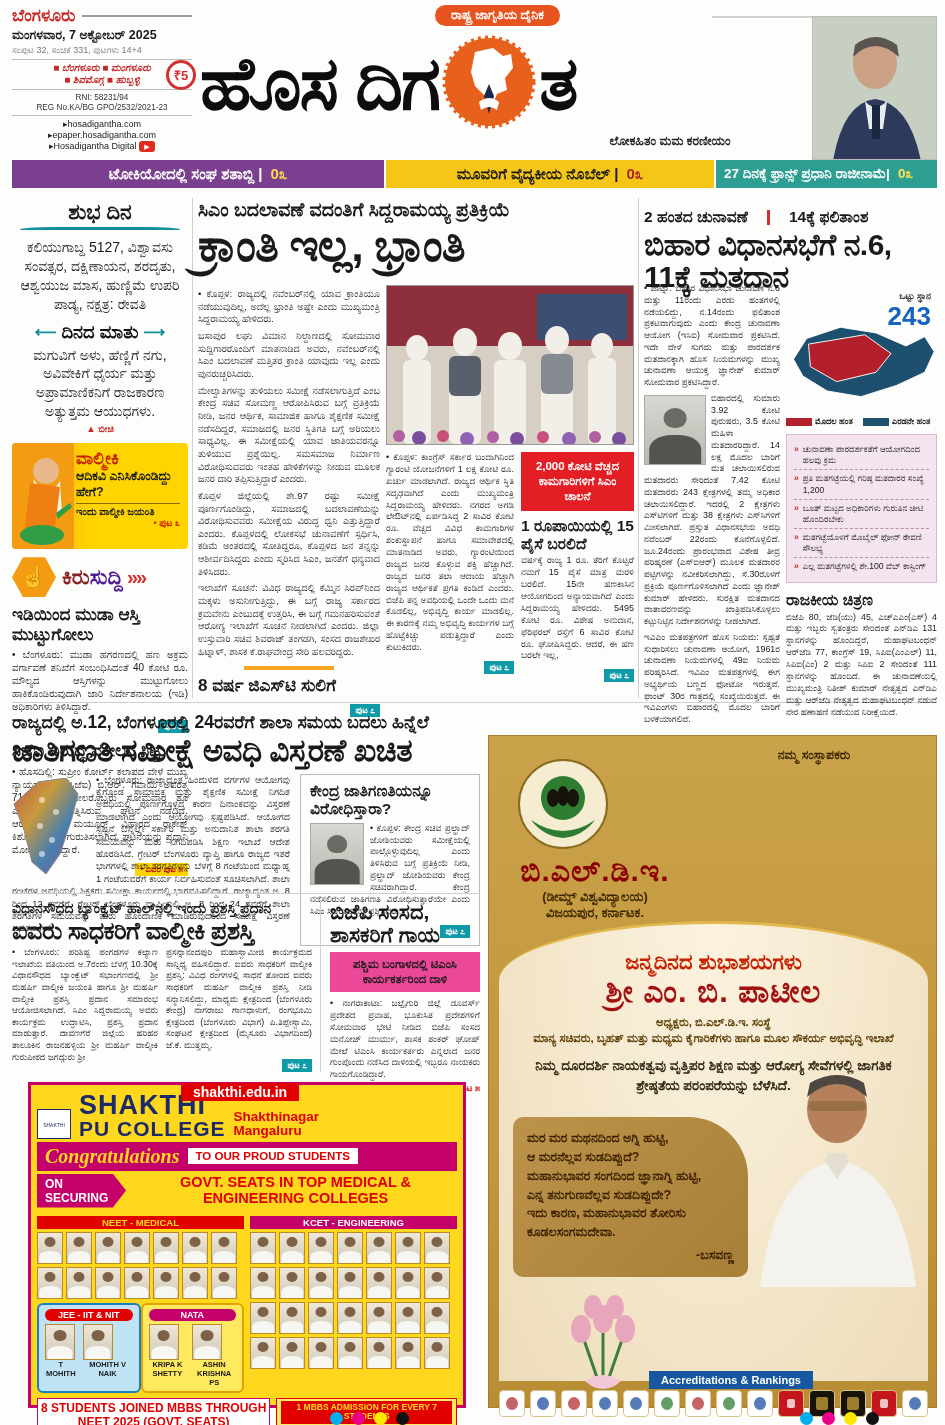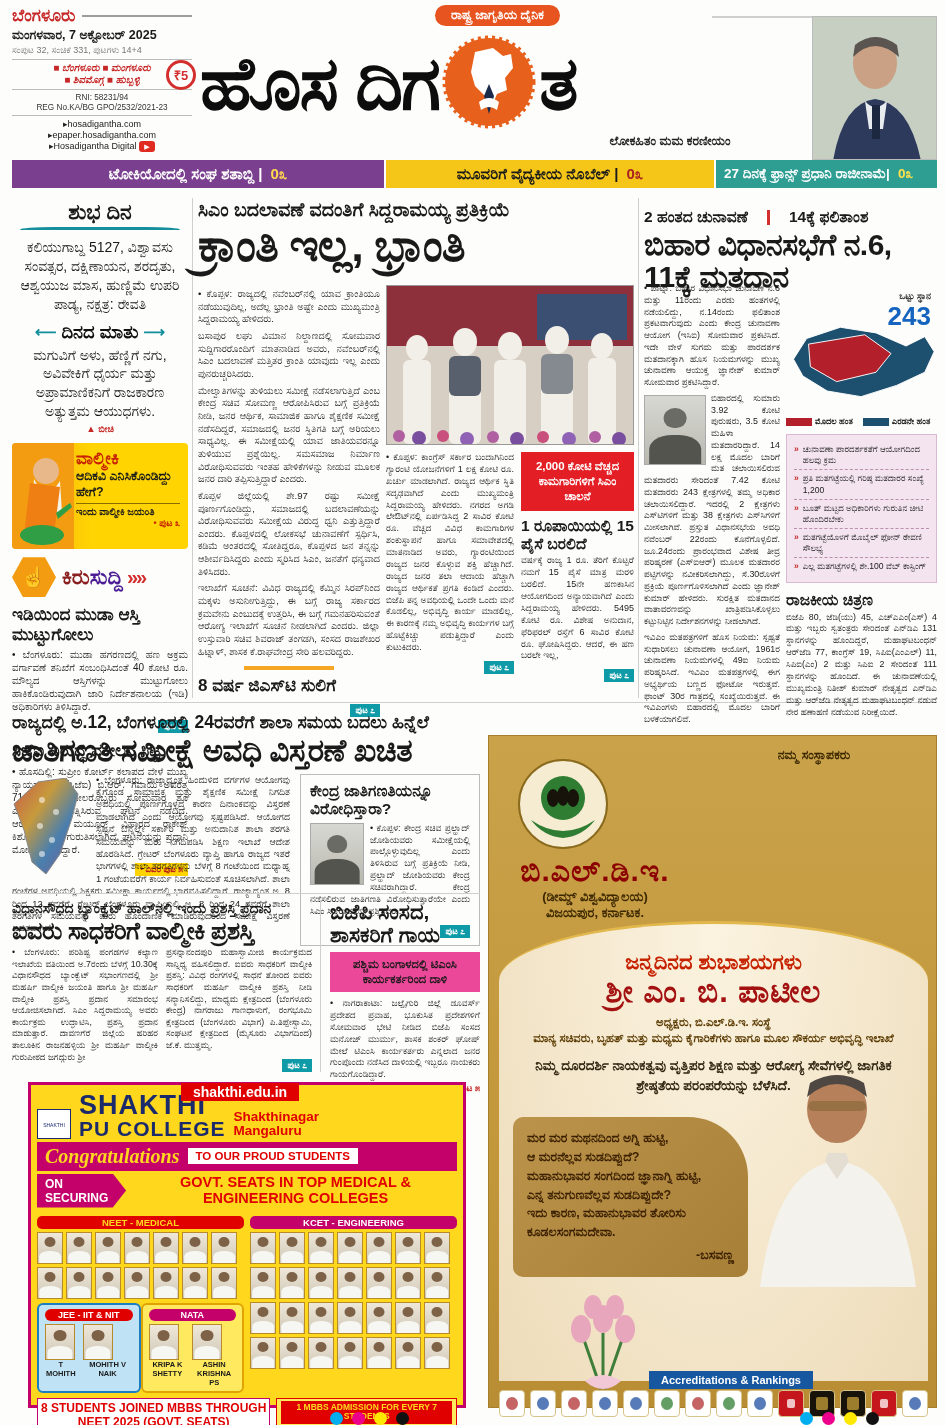--- a/index.html
+++ b/index.html
@@ -135,21 +135,21 @@
   .shakP{color:#e00000;font-weight:900;font-size:13.5px;line-height:1.05;}
   .webtab{background:#e00000;color:#fff;font-weight:bold;font-size:14px;padding:1px 12px;}
   .congr{background:#c4006a;display:flex;align-items:center;gap:8px;padding:3px 8px;}
   .congr .scr{color:#ffd81e;font-weight:900;font-size:20px;font-family:"Liberation Serif",serif;font-style:italic;}
   .congr .box{background:#fff;color:#e00000;font-weight:900;font-size:11.5px;padding:2px 8px;}
   .secur{display:flex;align-items:center;gap:8px;margin-top:3px;}
   .secur .arrw{background:#c4006a;color:#fff;font-weight:900;font-size:12px;padding:3px 16px 3px 8px;
         clip-path:polygon(0 0,85% 0,100% 50%,85% 100%,0 100%);}
   .secur .big{color:#e00000;font-weight:900;font-size:14.5px;line-height:1.05;text-align:center;}
   .secbar{background:#e00000;color:#ffd81e;font-weight:900;font-size:9.5px;text-align:center;
-          border-radius:5px;padding:1px 0;margin:4px 0 3px;}
+          border-radius:0;padding:1px 0;margin:4px 0 3px;}
   .pgrid{display:flex;flex-wrap:wrap;gap:3px;}
   .pcell{width:26px;height:32px;background:linear-gradient(180deg,#efe8da,#cfc6b4);border:1px solid #b78b2a;position:relative;}
   .pcell:before{content:"";position:absolute;left:50%;top:15%;width:46%;height:34%;transform:translateX(-50%);
         background:#7d6248;border-radius:50%;}
   .pcell:after{content:"";position:absolute;left:50%;bottom:0;width:90%;height:38%;transform:translateX(-50%);
         background:#f6f6f2;border-radius:45% 45% 0 0;}
   .jeebox{background:#bfe3f5;border:2px solid #1b7ec2;border-radius:6px;padding:4px 6px;}
   .natabox{background:#ffe95e;border:2px solid #e0a300;border-radius:6px;padding:4px 6px;}
   .gridlab{background:#e00000;color:#fff;font-weight:900;font-size:9px;text-align:center;border-radius:7px;padding:1px 0;margin-bottom:3px;}
   .jname{font-size:7.5px;font-weight:900;color:#1a1a1a;text-align:center;}

